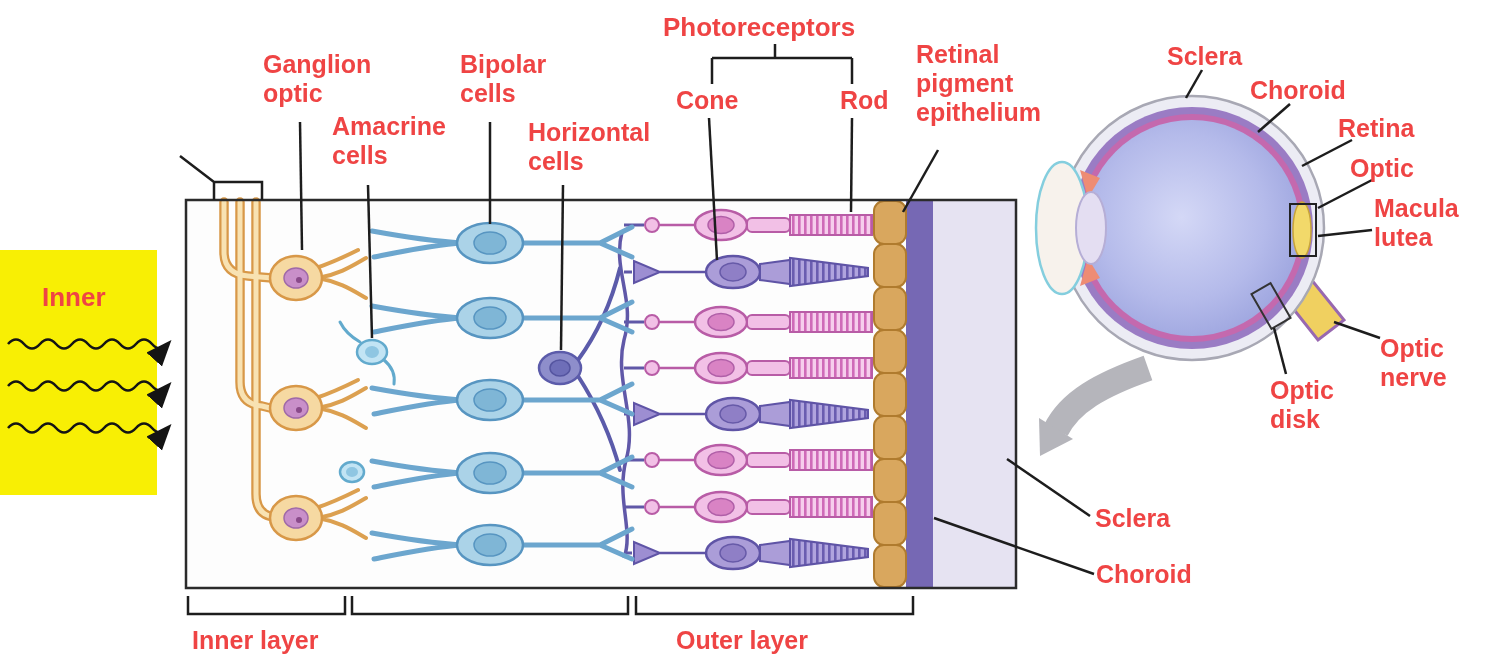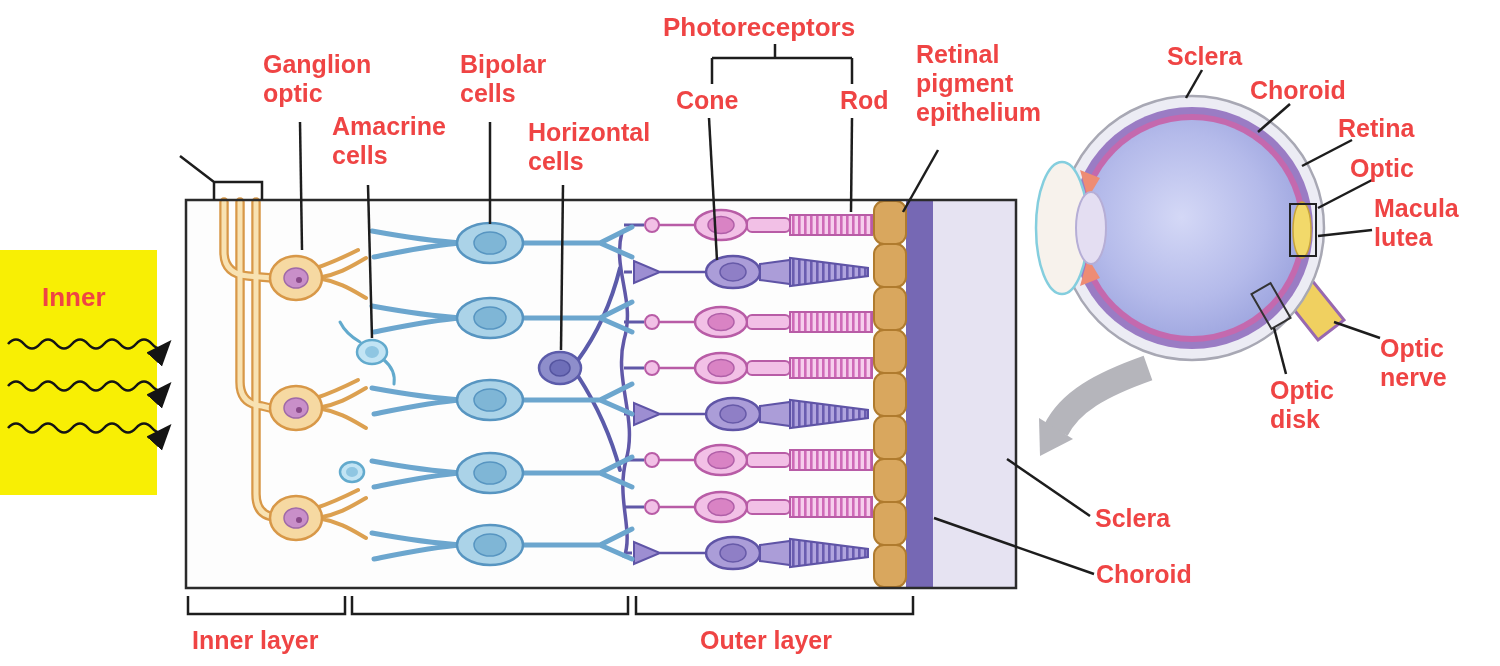--- a/index.html
+++ b/index.html
@@ -218,17 +218,17 @@
 lutea</div>
 <div class="label" style="left:1380px;top:334px;">Optic
 nerve</div>
 <div class="label" style="left:1270px;top:376px;">Optic
 disk</div>
 
 <div class="label" style="left:1095px;top:504px;">Sclera</div>
 <div class="label" style="left:1096px;top:560px;">Choroid</div>
 
 <div class="label" style="left:192px;top:626px;">Inner layer</div>
-<div class="label" style="left:700px;top:626px;">Outer layer</div>
+<div class="label" style="left:676px;top:626px;">Outer layer</div>
 
 <div class="label big" style="left:42px;top:282px;">Inner</div>
 
 </div>
 
 </body></html>

